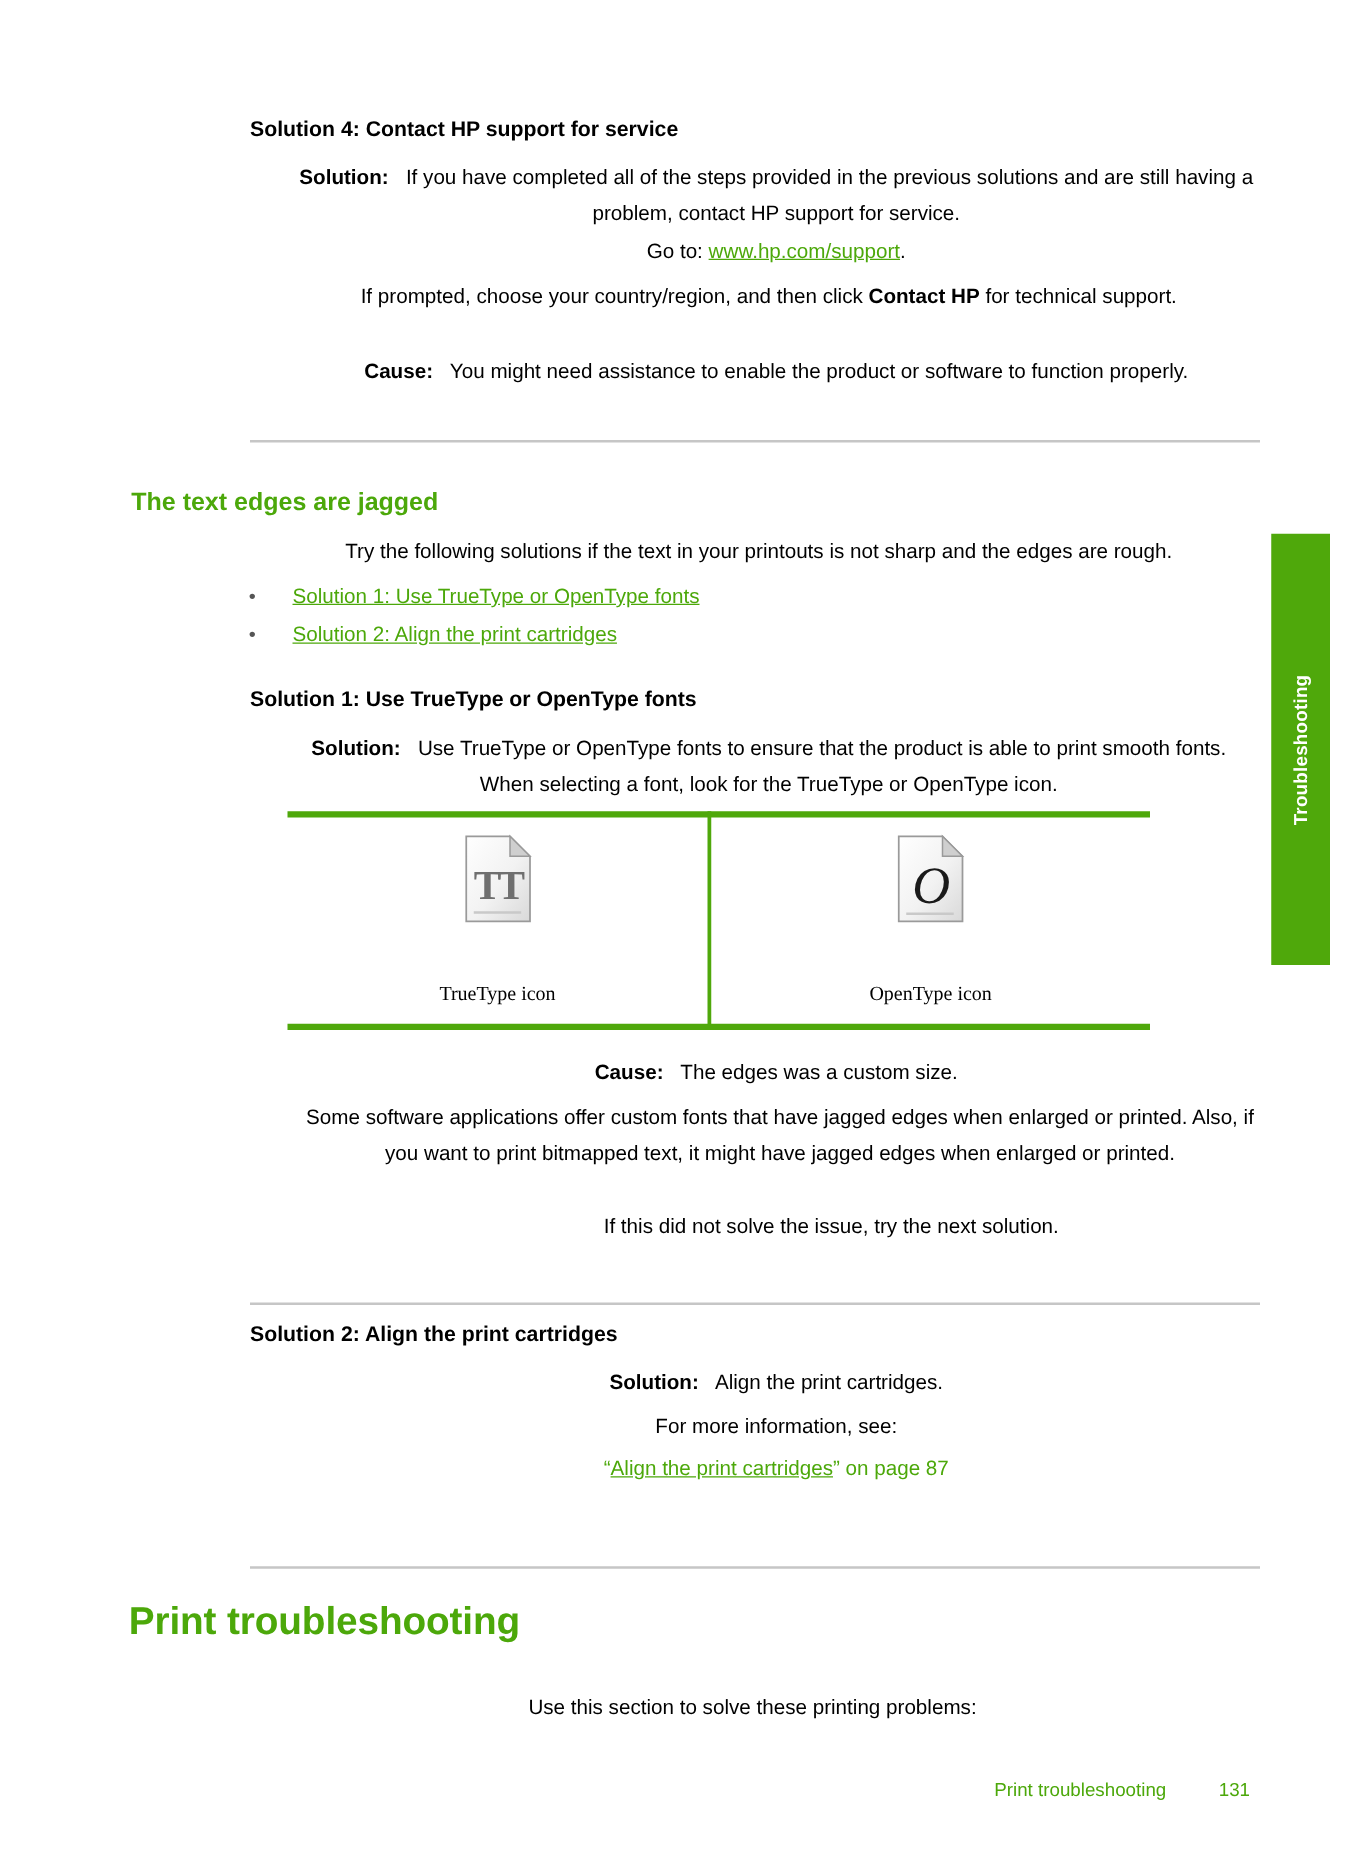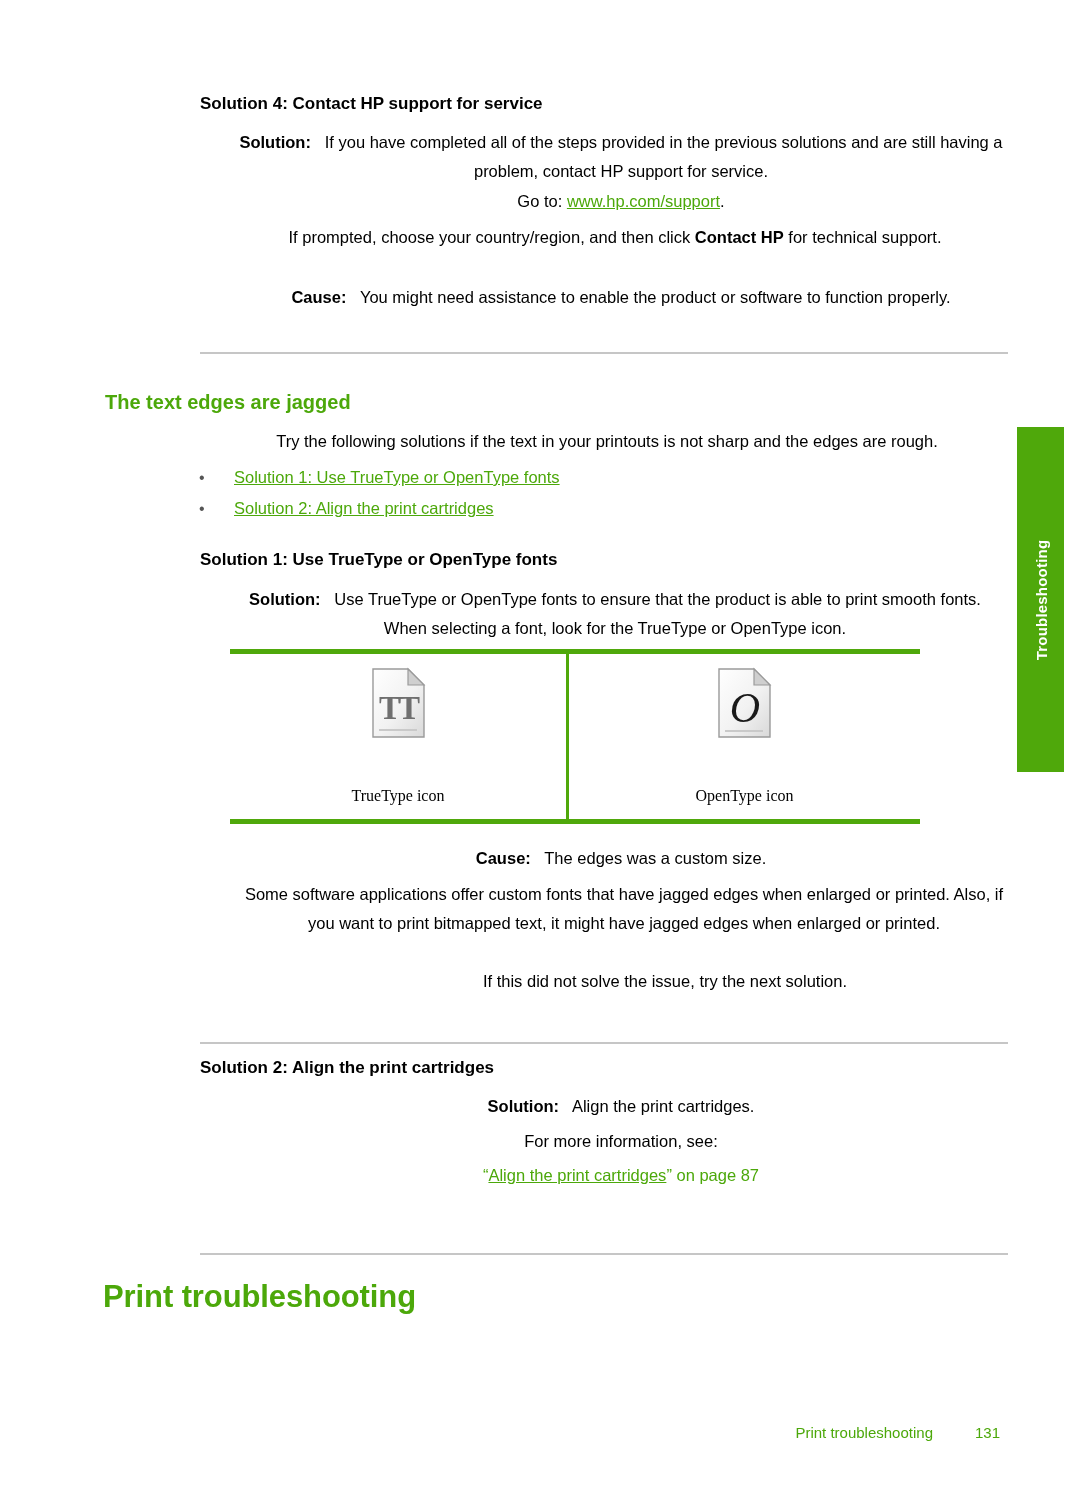--- a/index.html
+++ b/index.html
@@ -307,19 +307,20 @@
 
   <div class="para" style="left:235px; top:1161px; width:772px;">
     <span class="link-plain">“</span><a class="link" href="#">Align the print cartridges</a><span class="link-plain">”</span><span class="link-plain"> on page 87</span>
   </div>
 
 
   <div class="rule" style="left:200px; top:1253px; width:808px;"></div>
 
   <div class="h1" style="left:103px; top:1279px;">Print troubleshooting</div>
 
+  <div class="para" style="left:202px; top:1352px; width:800px;">Use this section to solve these printing problems:</div>
 
   <div class="footer">
     <span class="footer-title">Print troubleshooting</span>
     <span class="footer-page">131</span>
   </div>
 
 </div>
 
 </body></html>

